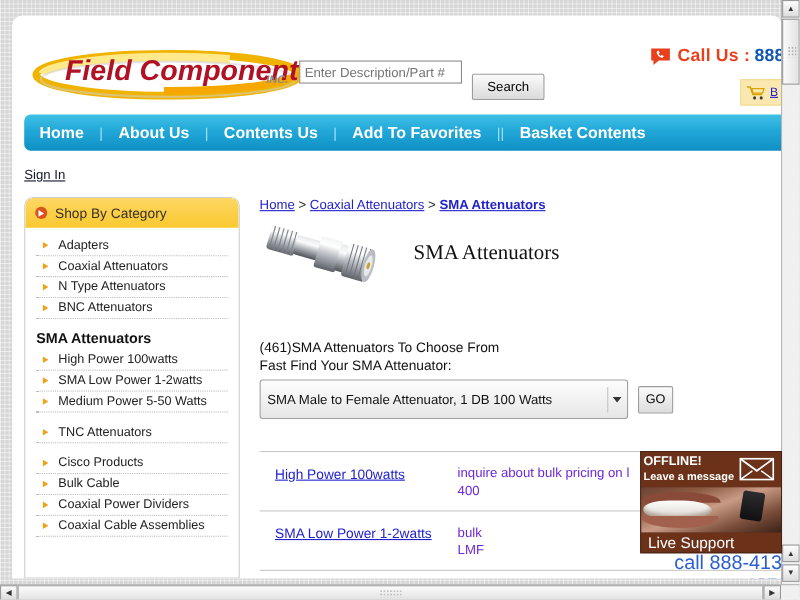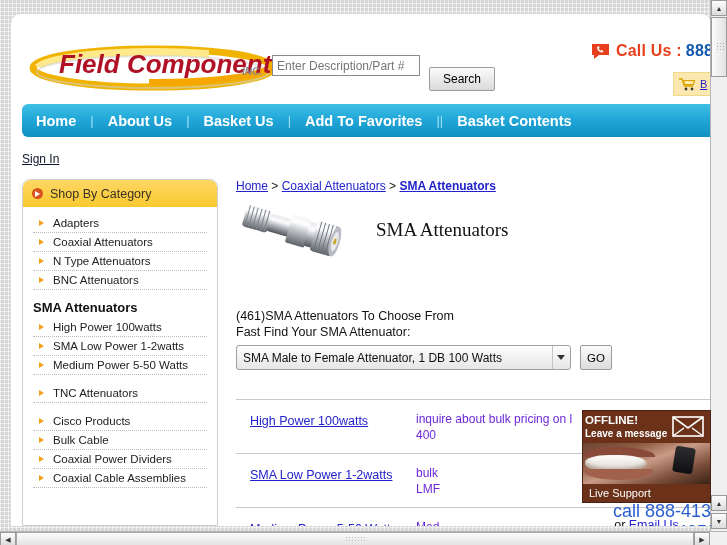--- a/index.html
+++ b/index.html
@@ -184,21 +184,21 @@
     position: absolute; left: 140px; top: 22px;
     font-family: "Liberation Serif", serif;
     font-size: 19px; color: #111;
   }
 
   .count { font-size: 12.5px; color: #111; margin-top: 40px; }
   .fastfind { font-size: 12.5px; color: #111; margin-top: 2px; margin-bottom: 6px; }
 
   .selrow { display: flex; align-items: center; }
   .sel {
-    width: 335px; height: 25px;
+    width: 335px; height: 36px;
     background: linear-gradient(#fdfdfd,#e6e6e6);
     border: 1px solid #a0a0a0; border-radius: 3px;
     display: flex; align-items: center; justify-content: space-between;
     font-size: 12px; color: #111; padding: 0 6px; box-sizing: border-box;
   }
   .sel .arrowbox {
     width: 16px; height: 23px; margin-right: -5px;
     border-left: 1px solid #c4c4c4;
     display: flex; align-items: center; justify-content: center;
   }
@@ -262,21 +262,21 @@
     position:absolute; left:0; top:26px; width:70px; height:11px;
     background:#a2614c; border-radius: 0 0 55% 60% / 0 0 100% 100%;
   }
   .ls-photo .phone {
     position:absolute; right:16px; top:4px; width:20px; height:26px;
     background: linear-gradient(#2c2c2e,#101012);
     border-radius: 3px; transform: rotate(9deg);
   }
   .ls-bar {
     height: 18px; background: #6b3219;
-    color: #fff; font-size: 11px; display: flex; align-items: center;
+    color: #fff; font-size: 14px; display: flex; align-items: center;
     padding-left: 6px; box-sizing: border-box;
   }
   .ls-call {
     position: absolute; left: 565px; top: 487px; width: 141px;
     text-align: right; font-size: 18px; color: #2b5fd0; z-index: 20;
   }
   .ls-email {
     position: absolute; left: 565px; top: 504px; width: 141px;
     text-align: center; font-size: 12.5px; color: #111; z-index: 20;
   }
@@ -323,21 +323,21 @@
       </svg>
       <a>B</a>
     </div>
   </div>
 
   <div class="nav">
     <a>Home</a>
     <span class="sep">|</span>
     <a>About Us</a>
     <span class="sep">|</span>
-    <a>Basket Us</a>
+    <a>Contents Us</a>
     <span class="sep">|</span>
     <a>Add To Favorites</a>
     <span class="sep">|</span>
     <span class="sep">|</span>
     <a>Basket Contents</a>
   </div>
 
   <a class="signin">Sign In</a>
 
   <div class="sidebar">
@@ -515,23 +515,20 @@
     <div class="ls-photo">
       <div class="lipU"></div>
       <div class="teeth"></div>
       <div class="lipL"></div>
       <div class="phone"></div>
     </div>
     <div class="ls-bar">Live Support</div>
   </div>
 
   <div class="ls-call">call 888-413-4353</div>
-  <div class="ls-email">
-    <span>or </span><a>Email Us</a>
-  </div>
 
 </div>
 
 <div class="vscroll">
   <div class="sb-btn sb-up">▲</div>
   <div class="sb-thumb"></div>
   <div class="sb-btn sb-dn">▲</div>
   <div class="sb-btn sb-dn2">▼</div>
 </div>
 

